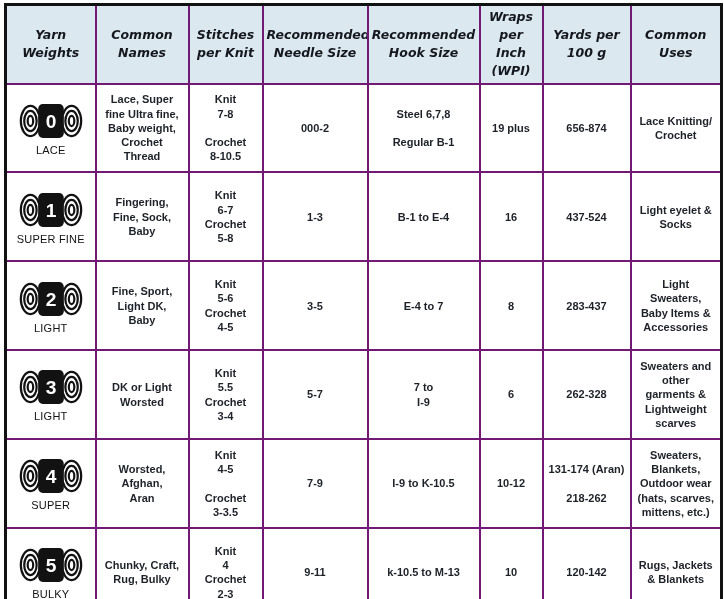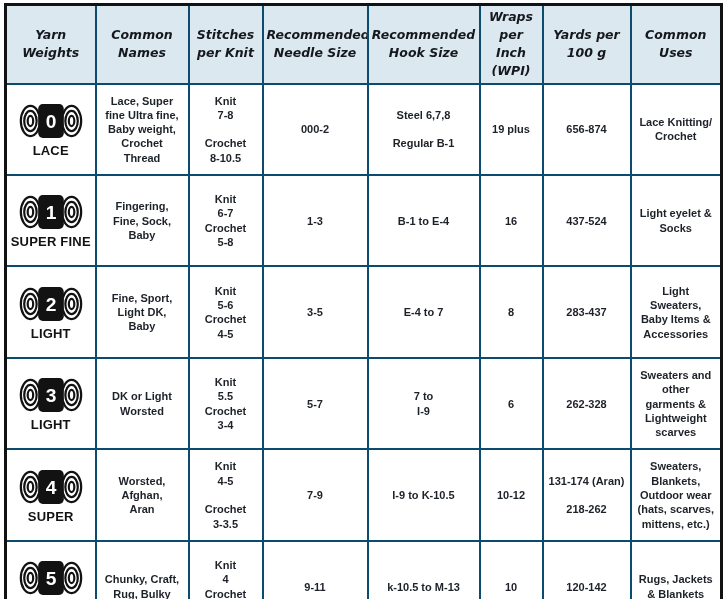--- a/index.html
+++ b/index.html
@@ -12,21 +12,21 @@
   .table-wrap {
     padding: 3px 4px 0 4px;
   }
   table.yarn-table {
     border-collapse: collapse;
     table-layout: fixed;
     width: 716px;
     border: 3px solid #121212;
   }
   th, td {
-    border: 2px solid #0c4a6e;
+    border: 2px solid #701a75;
     text-align: center;
     vertical-align: middle;
     white-space: pre-line;
     overflow: hidden;
     padding: 2px 3px;
   }
   th {
     background: #dce8ef;
     font-family: "DejaVu Sans", sans-serif;
     font-style: italic;
@@ -65,22 +65,22 @@
     stroke-width: 2.4;
   }
   svg.skein rect { fill: #121212; }
   svg.skein text {
     font-family: "Liberation Sans", sans-serif;
     font-weight: bold;
     font-size: 21px;
     fill: #ffffff;
   }
   .weight-label {
-    font-size: 13px;
-    font-weight: bold;
+    font-size: 11px;
+    font-weight: normal;
     color: #121212;
     letter-spacing: 0.2px;
     margin-top: 0px;
     white-space: nowrap;
   }
 </style>
 </head>
 <body>
 
 <div class="table-wrap">

